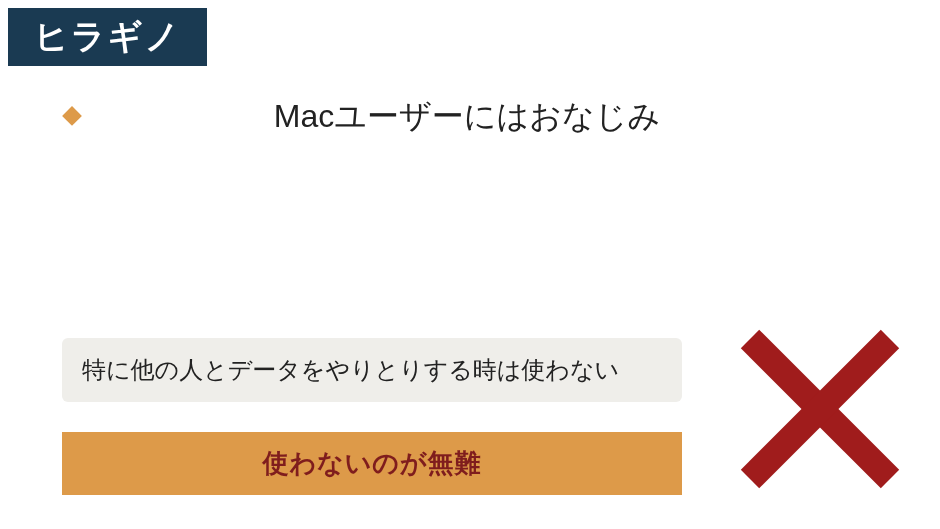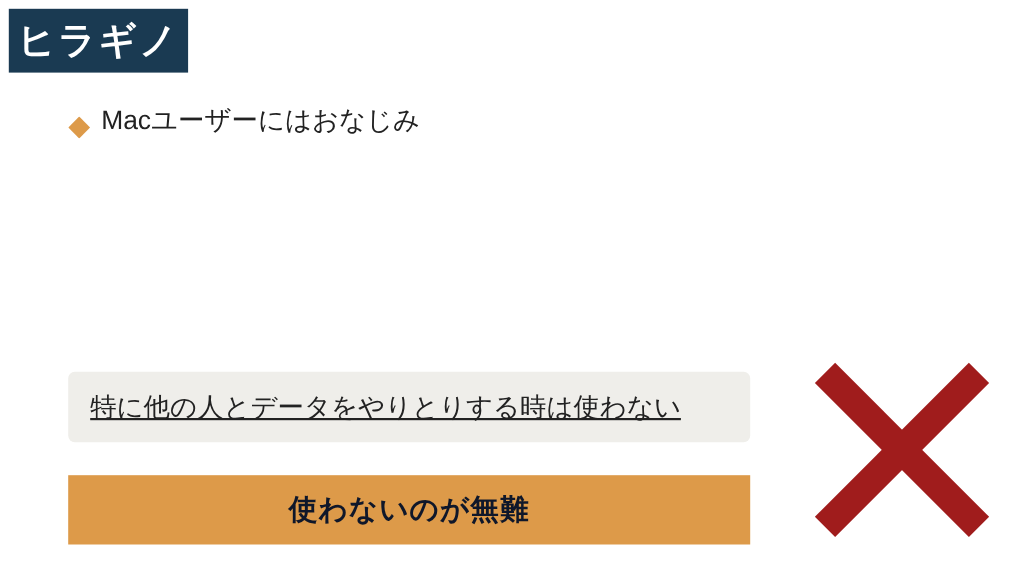--- a/index.html
+++ b/index.html
@@ -16,36 +16,37 @@
     overflow: hidden;
   }
   .title-badge {
     position: absolute;
     top: 8px;
     left: 8px;
     background: #1a3a52;
     color: #ffffff;
     font-size: 34px;
     font-weight: 700;
-    padding: 6px 8px;
+    padding: 6px 26px;
     letter-spacing: 2px;
   }
   .bullet-list {
     position: absolute;
     top: 92px;
     left: 62px;
     width: 780px;
   }
   .bullet-item {
     display: flex;
     align-items: flex-start;
     margin-bottom: 22px;
-    font-size: 24px;
+    font-size: 32px;
     color: #222222;
     line-height: 1.5;
+    text-align: center;
   }
   .diamond-icon {
     flex: 0 0 auto;
     width: 20px;
     height: 20px;
     margin-top: 14px;
     margin-right: 10px;
   }
   .diamond-icon svg {
     display: block;
@@ -56,29 +57,28 @@
   .note-box {
     position: absolute;
     top: 338px;
     left: 62px;
     width: 620px;
     background: #efeeea;
     border-radius: 6px;
     padding: 16px 20px;
     font-size: 24px;
     color: #222222;
-    text-decoration: underline;
   }
   .banner {
     position: absolute;
     top: 432px;
     left: 62px;
     width: 620px;
     background: #dd9a49;
-    color: #0f172a;
+    color: #7f1d1d;
     text-align: center;
     font-size: 26px;
     font-weight: 700;
     padding: 14px 0;
     letter-spacing: 1px;
   }
   .cross-icon {
     position: absolute;
     right: 30px;
     bottom: 30px;

